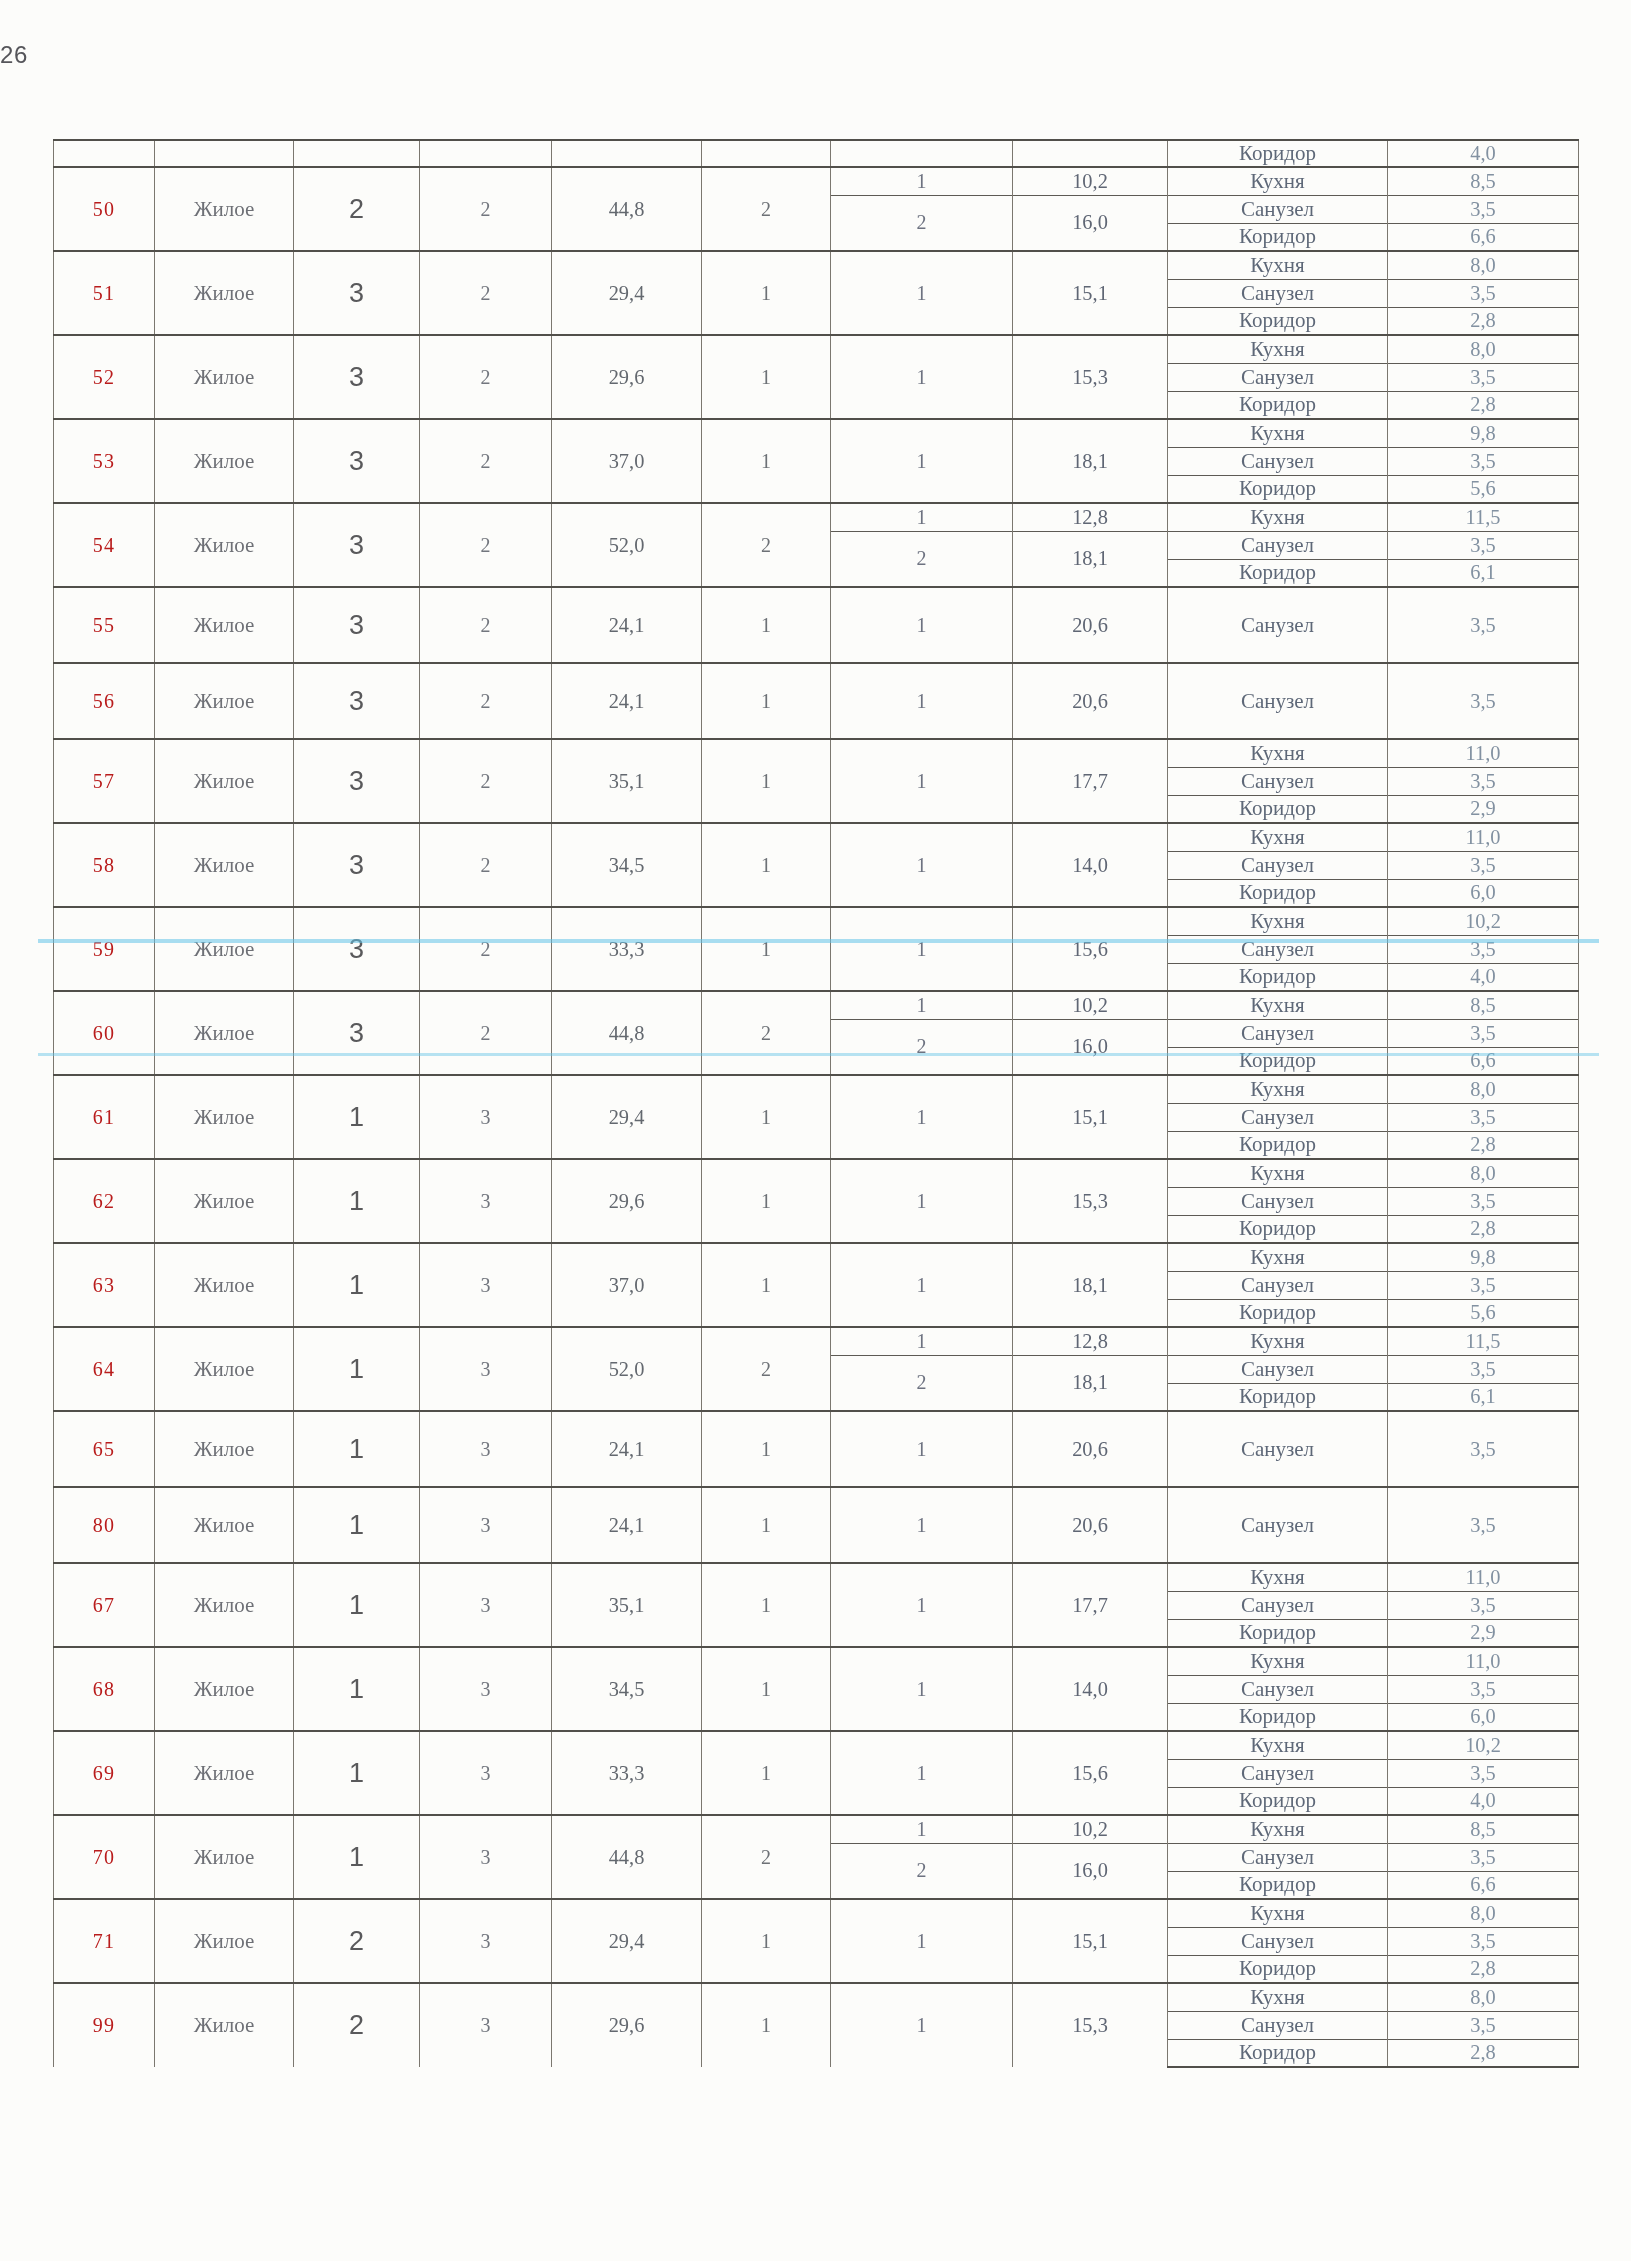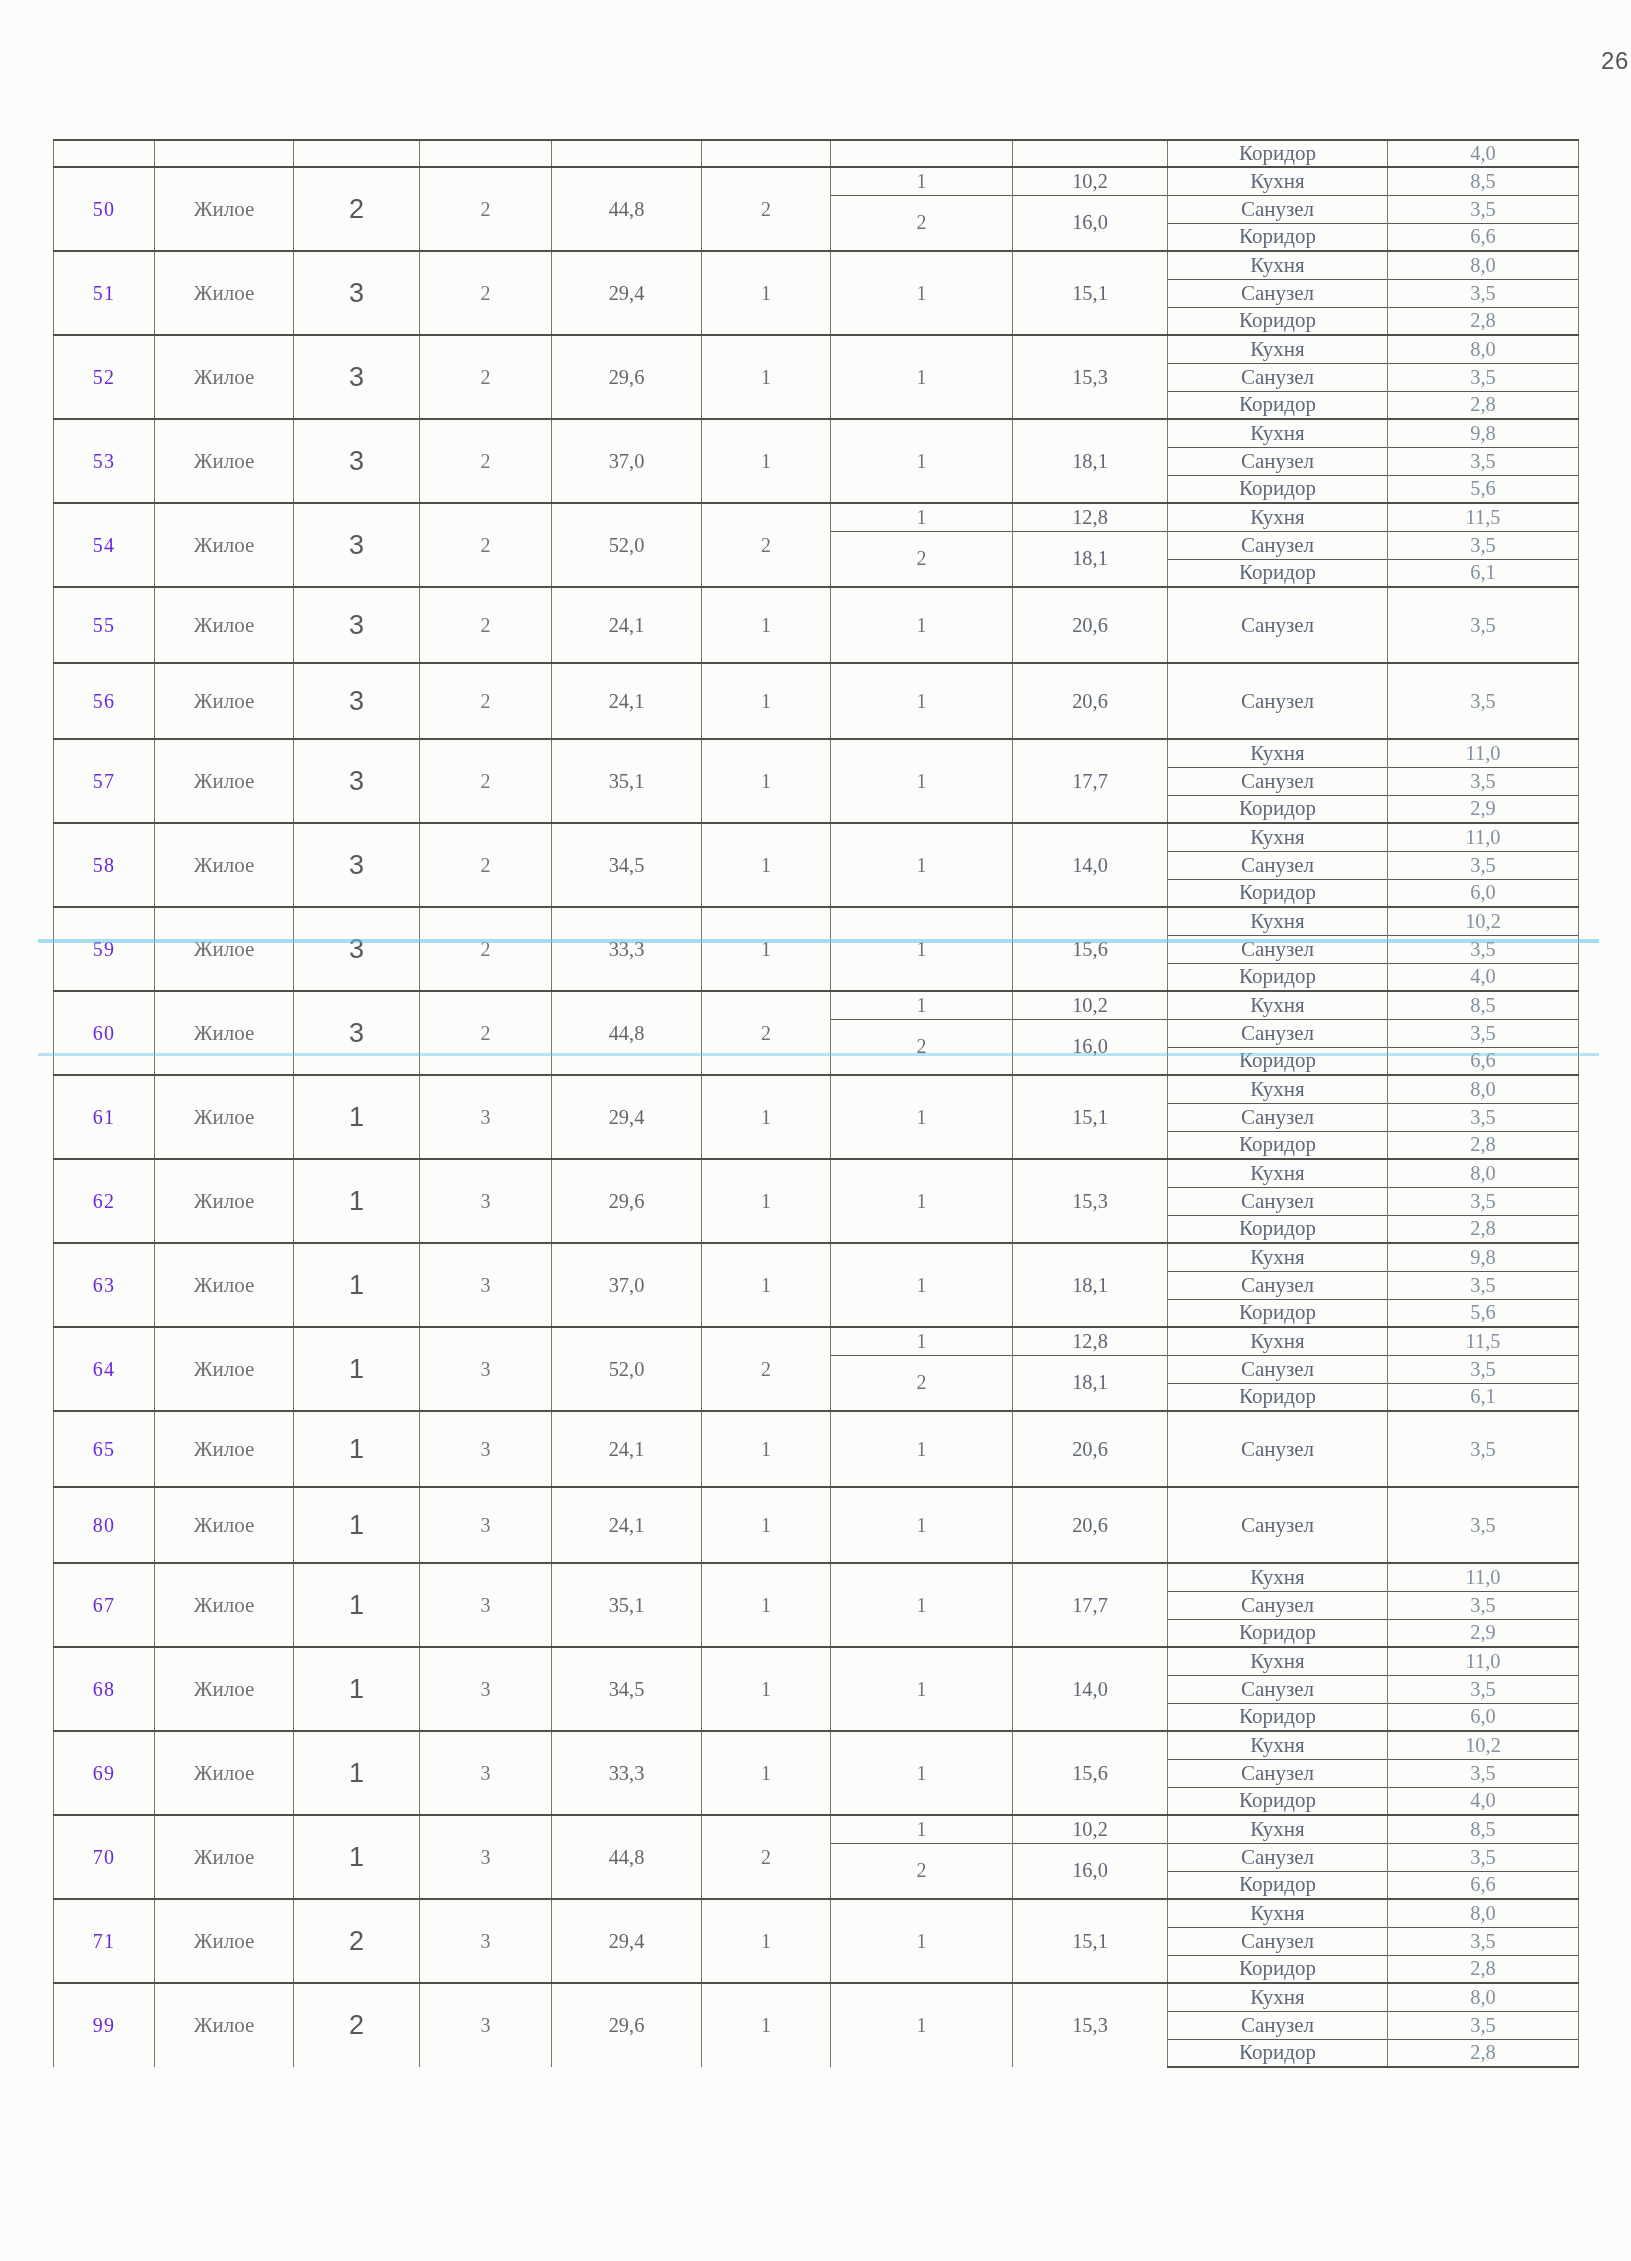--- a/index.html
+++ b/index.html
@@ -7,24 +7,24 @@
     position: relative;
     width: 1632px;
     height: 2261px;
     margin: 0 auto;
     background: #fcfcfa;
     overflow: hidden;
     font-family: "Liberation Serif", "DejaVu Serif", serif;
   }
   .page-number {
     position: absolute;
-    top: 47px;
+    top: 41px;
     left: 0;
     width: 1629px;
-    text-align: right;
+    text-align: left;
     font-family: "Liberation Sans", "DejaVu Sans", sans-serif;
     font-size: 24px;
     color: #55555a;
     letter-spacing: 0.7px;
   }
   table.explication {
     position: absolute;
     left: 53px;
     top: 139px;
     width: 1525px;
@@ -41,21 +41,21 @@
   }
   
   tr.apt-first td, tr.partial td { border-top: 2px solid #514f4a; }
   tr.band td { border-top: 1.3px solid #5d5a54; }
   tr.last-row td { border-bottom: 2px solid #514f4a; }
   
   tr.partial { height: 27px; }
   tr.h-band { height: 28px; }
   tr.h-tall { height: 76px; }
   
-  .c-num      { font-size: 20px; color: #6d28d9; letter-spacing: 1.3px; }
+  .c-num      { font-size: 20px; color: #b91c1c; letter-spacing: 1.3px; }
   .c-purpose  { font-size: 21px; color: #6e7076; margin-left: 40px; }
   .c-entrance { font-family: "Liberation Sans", "DejaVu Sans", sans-serif;
                 font-size: 27px; color: #59595b; }
   .c-floor    { font-size: 20px; color: #72767e; }
   .c-area     { font-size: 20.4px; color: #63686f; }
   .c-rcount   { font-size: 20px; color: #6d7176; }
   .c-ridx     { font-size: 20px; color: #6d7280; }
   .c-rarea    { font-size: 20.4px; color: #5f6674; }
   .c-auxname  { font-size: 21px; color: #5e6878; }
   .c-auxarea  { font-size: 20.4px; color: #8291a1; }

